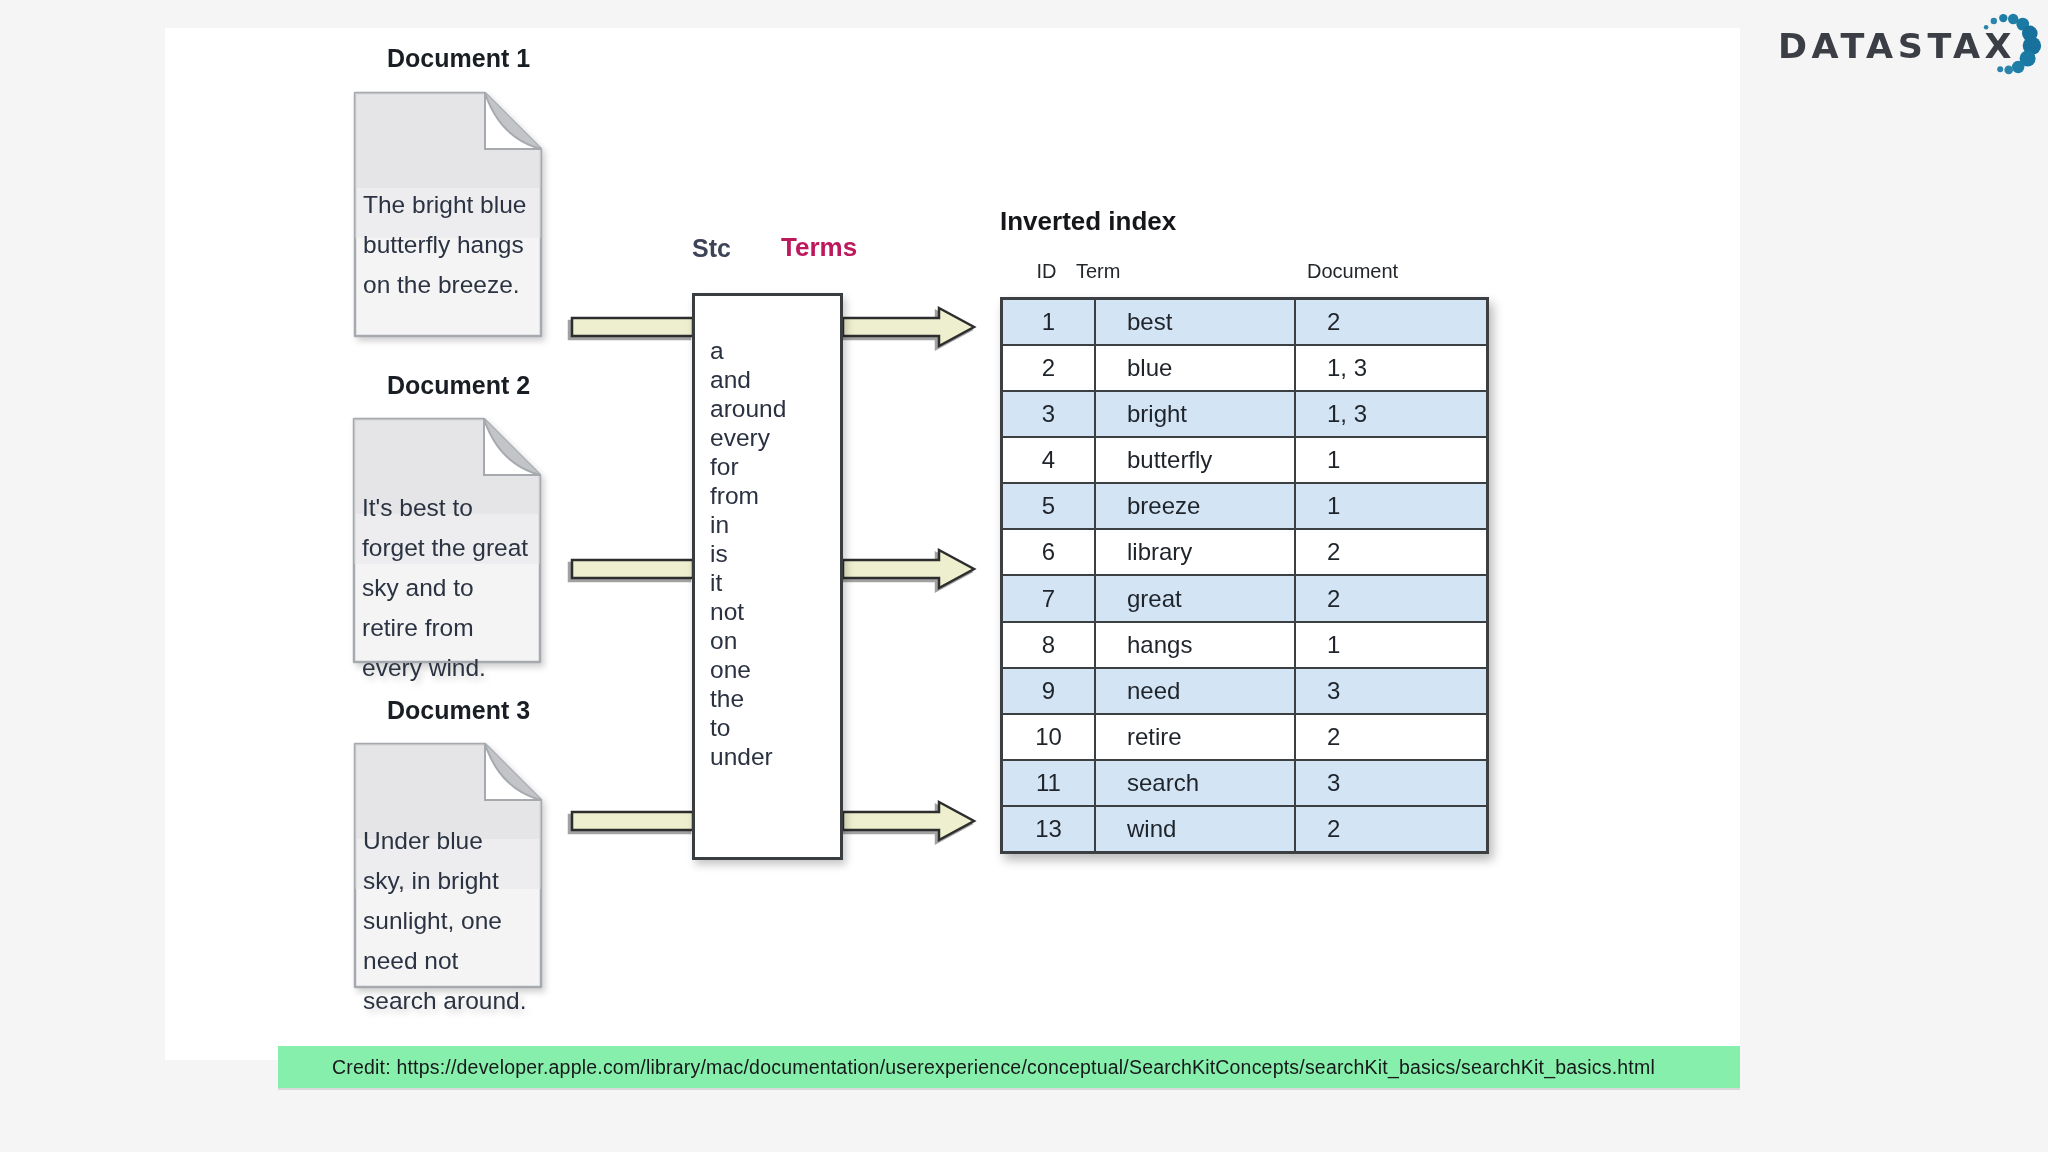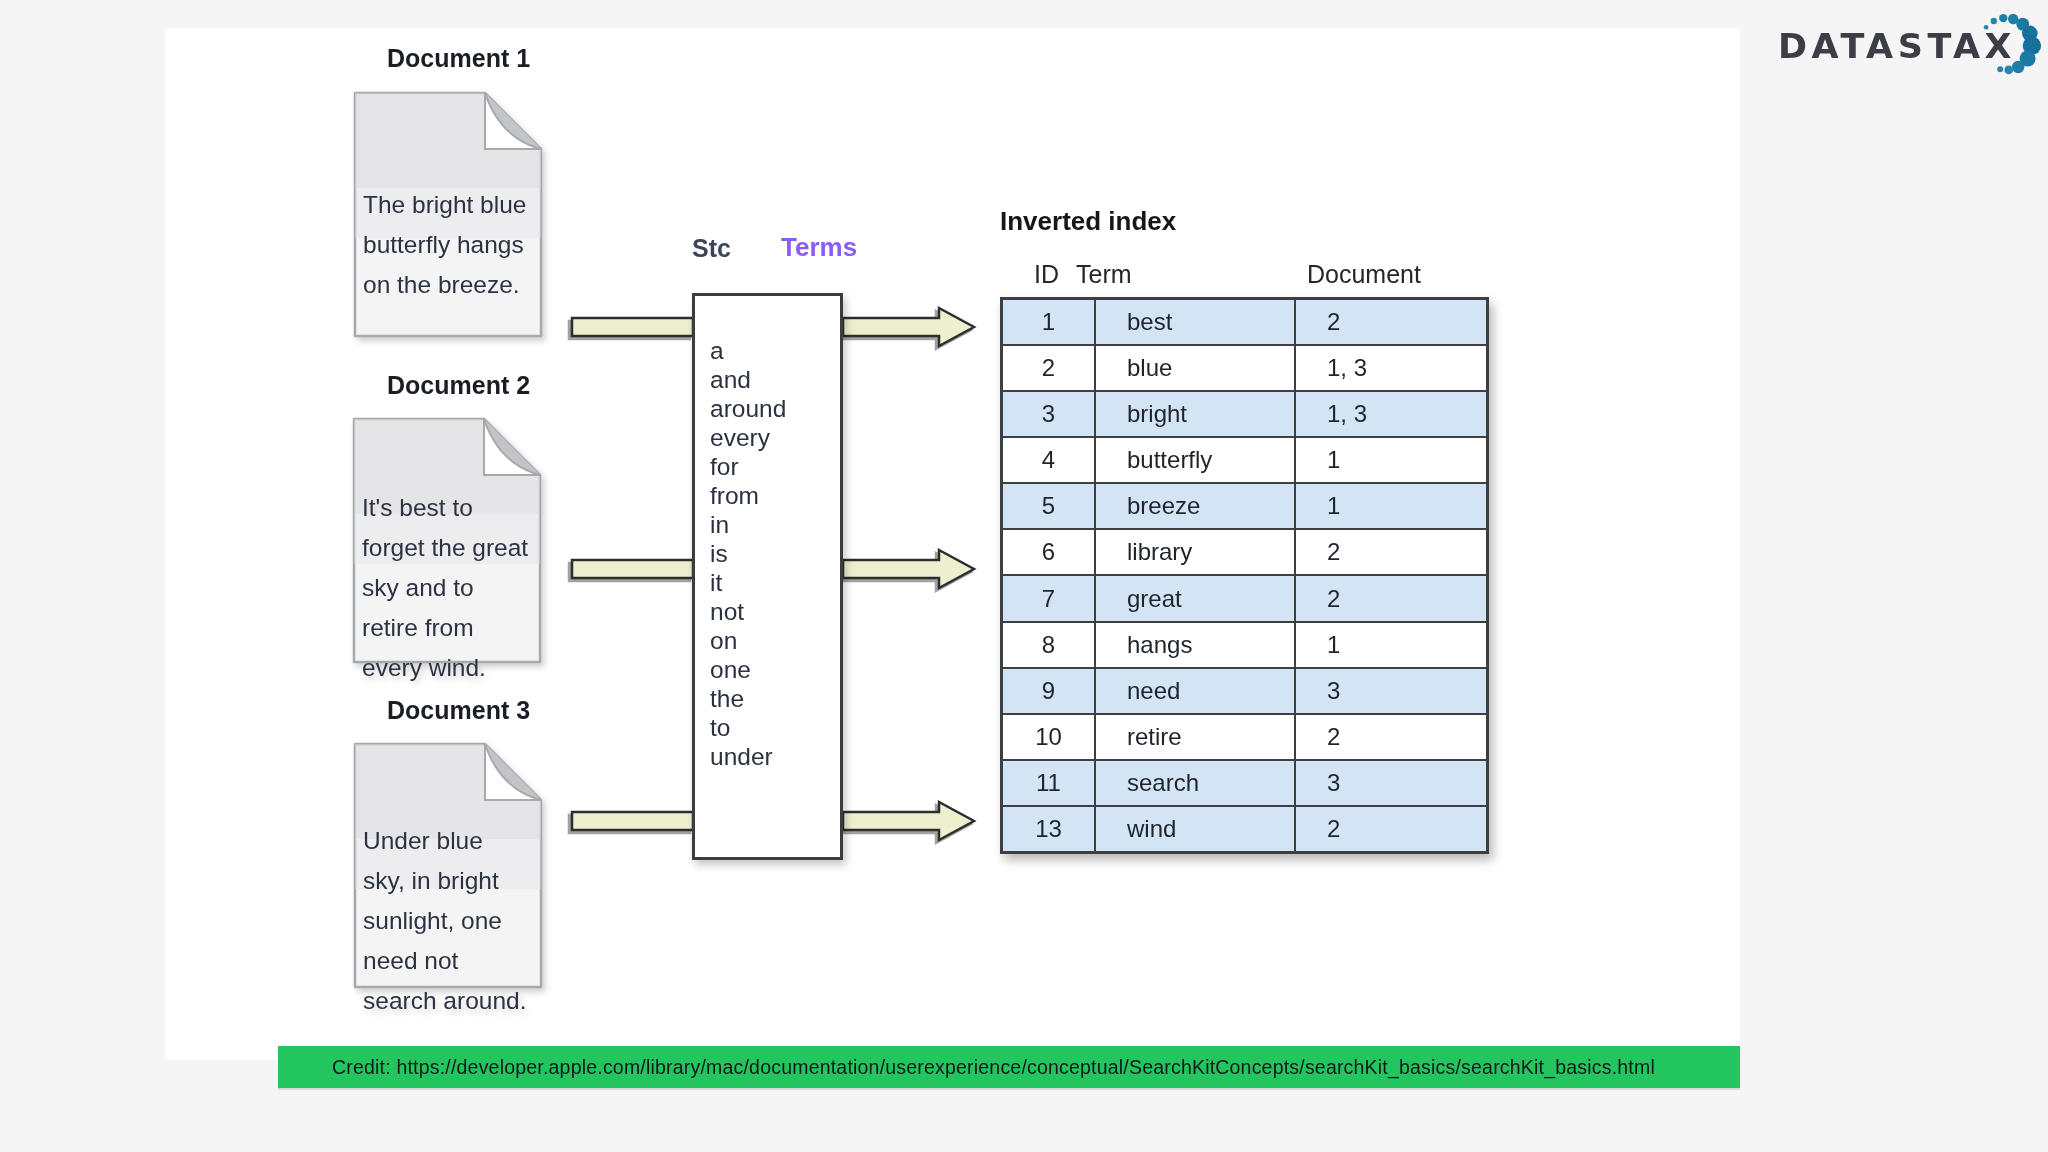--- a/index.html
+++ b/index.html
@@ -31,50 +31,50 @@
   .p1 .doc-text{top:97px;} .p2 .doc-text{top:74px;} .p3 .doc-text{top:82px;}
 
   
   .bar{position:absolute;width:125px;height:28px;filter:drop-shadow(-3px 3px 0 rgba(70,70,70,.5));}
   .b1{left:570px;top:313px;} .b2{left:570px;top:555px;} .b3{left:570px;top:807px;}
   .arr{position:absolute;width:136px;height:48px;filter:drop-shadow(-3px 3px 0 rgba(70,70,70,.5));}
   .a1{left:841px;top:303px;} .a2{left:841px;top:545px;} .a3{left:841px;top:797px;}
 
   
   .sw-partial{position:absolute;left:692px;top:234px;font-size:25px;font-weight:bold;color:#3d4358;}
-  .terms-label{position:absolute;left:781px;top:232px;font-size:26px;font-weight:bold;color:#8b5cf6;}
+  .terms-label{position:absolute;left:781px;top:232px;font-size:26px;font-weight:bold;color:#be185d;}
   .sw-box{
     position:absolute;left:692px;top:293px;width:151px;height:567px;box-sizing:border-box;
     background:#fff;border:3px solid #3a3d40;box-shadow:3px 5px 8px rgba(0,0,0,.22);
   }
   .sw-list{position:absolute;left:15px;top:40px;font-size:24.5px;line-height:29px;color:#2a3140;}
 
   
   .ii-title{position:absolute;left:1000px;top:206px;width:489px;
     font-weight:bold;font-size:26px;color:#15171b;}
-  .ii-h{position:absolute;top:260px;font-size:25px;color:#23262b;}
+  .ii-h{position:absolute;top:260px;font-size:20px;color:#23262b;}
   .ii-h-id{left:1000px;width:93px;text-align:center;}
   .ii-h-term{left:1064px;margin-left:12px;}
   .ii-h-doc{left:1307px;}
   .ii-table{
     position:absolute;left:1000px;top:297px;width:489px;height:557px;box-sizing:border-box;
     border:3px solid var(--table-border,#3c4043);background:#fff;
     display:flex;flex-direction:column;box-shadow:4px 6px 10px rgba(0,0,0,.28);
   }
   .ii-row{flex:1;display:flex;border-top:2px solid var(--table-border,#3c4043);}
   .ii-row:first-child{border-top:none;}
   .ii-row.alt{background:var(--table-alt-row,#d3e4f5);}
   .ii-cell{display:flex;align-items:center;font-size:24px;color:#1f242b;box-sizing:border-box;}
   .ii-id{width:91px;justify-content:center;}
   .ii-term{width:200px;border-left:2px solid var(--table-border,#3c4043);padding-left:31px;}
   .ii-doc{flex:1;border-left:2px solid var(--table-border,#3c4043);padding-left:31px;}
 
   
   .credit-strip{
-    position:absolute;left:278px;top:1046px;width:1462px;height:42px;background:#22c55e;
+    position:absolute;left:278px;top:1046px;width:1462px;height:42px;background:#86efac;
     border-bottom:2px solid #d9d9db;display:flex;align-items:center;
   }
   .credit-strip span{margin-left:54px;font-size:19.5px;color:#17181a;letter-spacing:.2px;}
 </style>
 </head>
 <body>
 
 <div class="stage">
   <div class="slide"></div>
 

